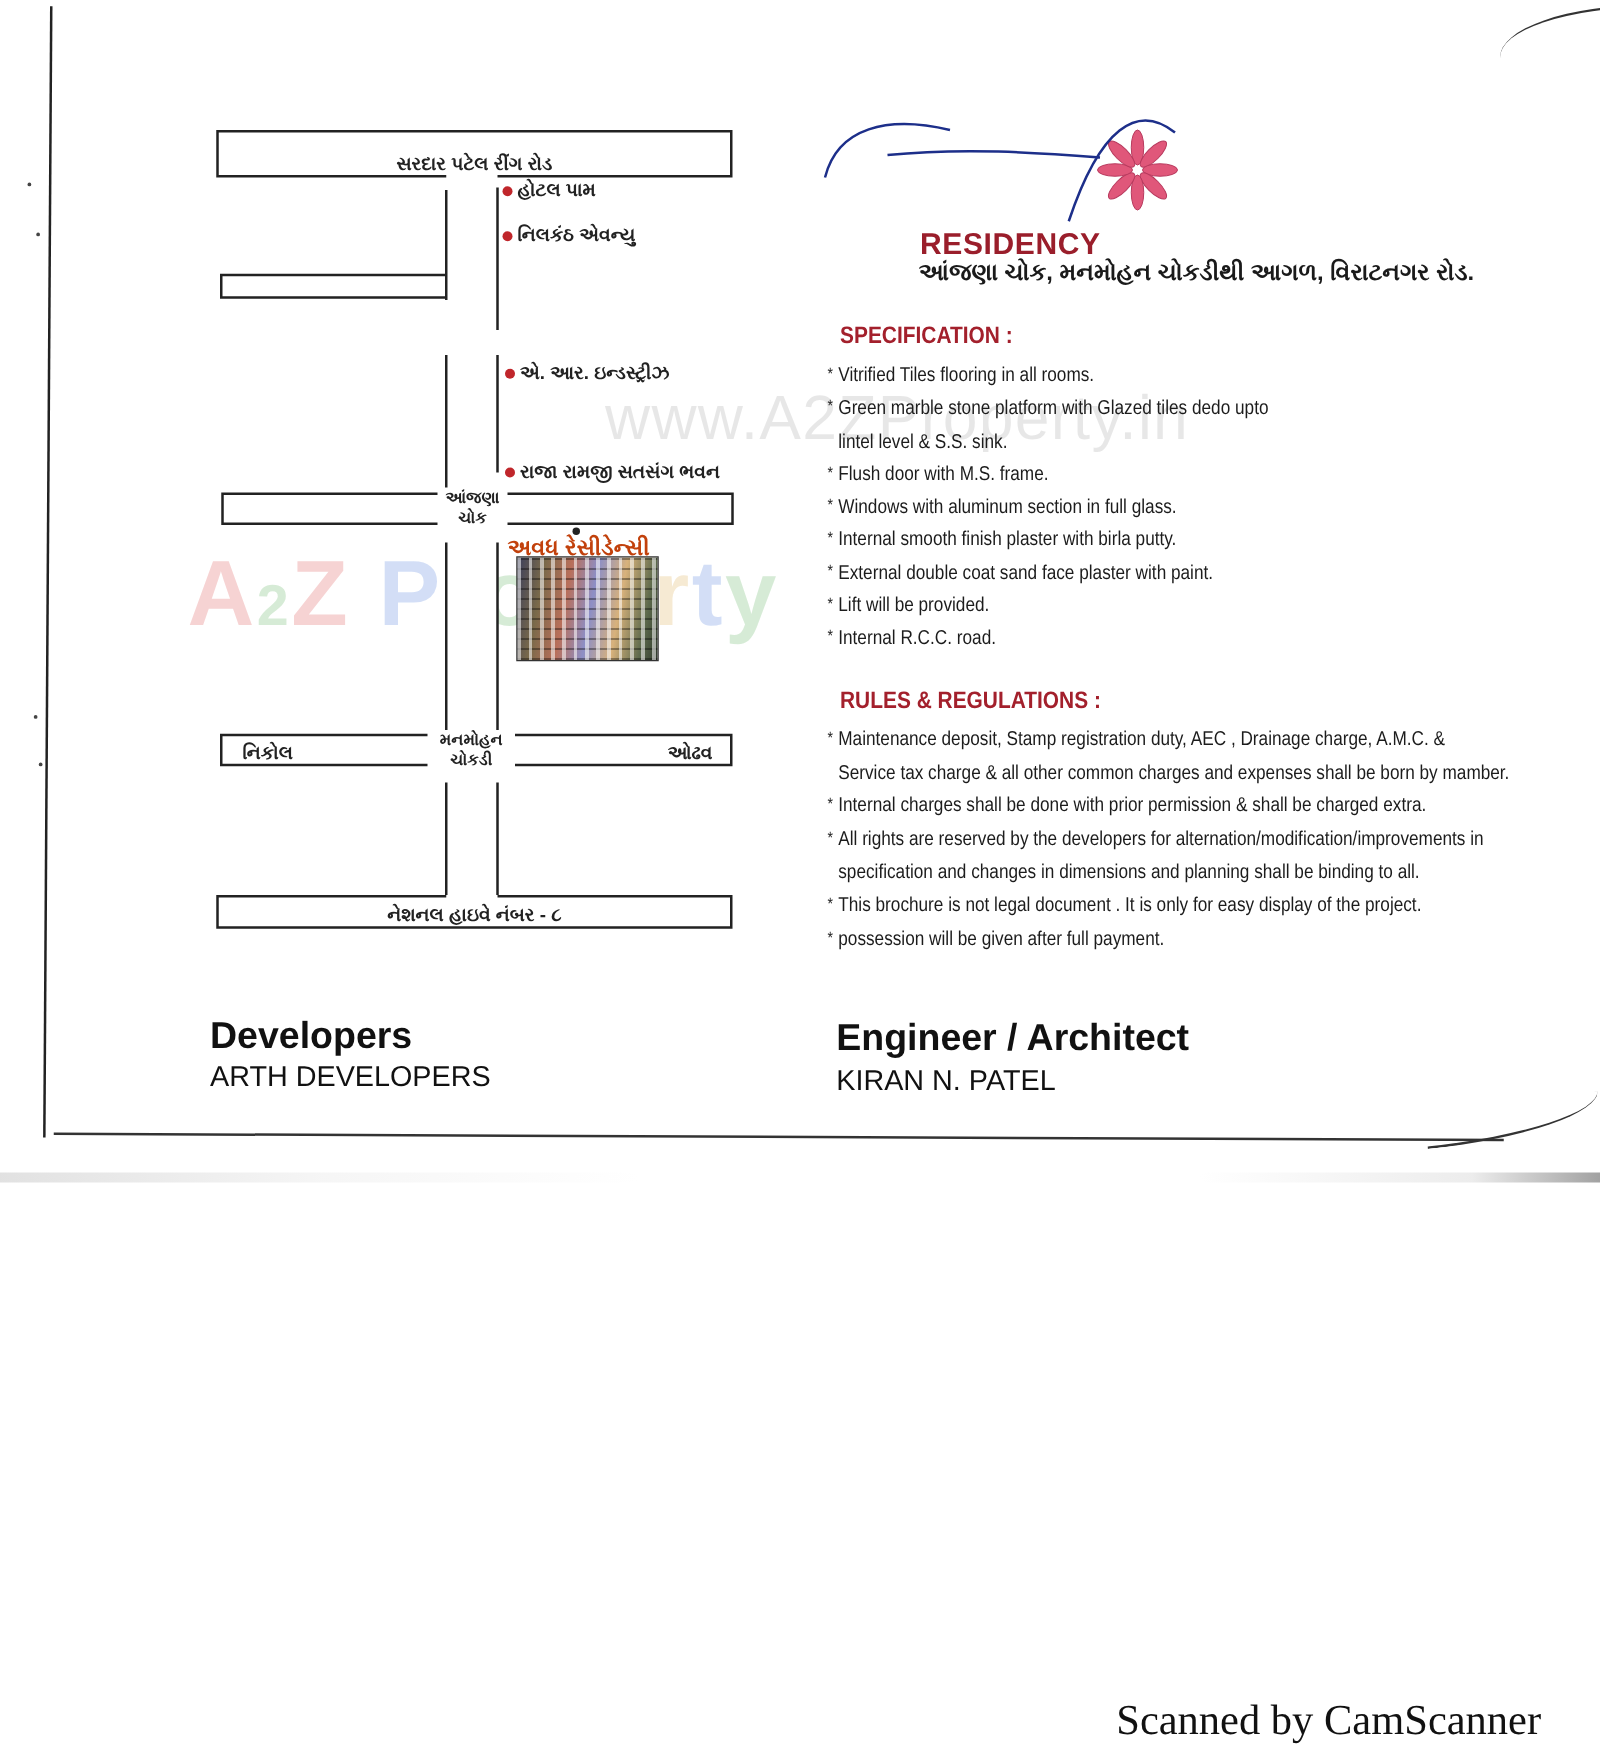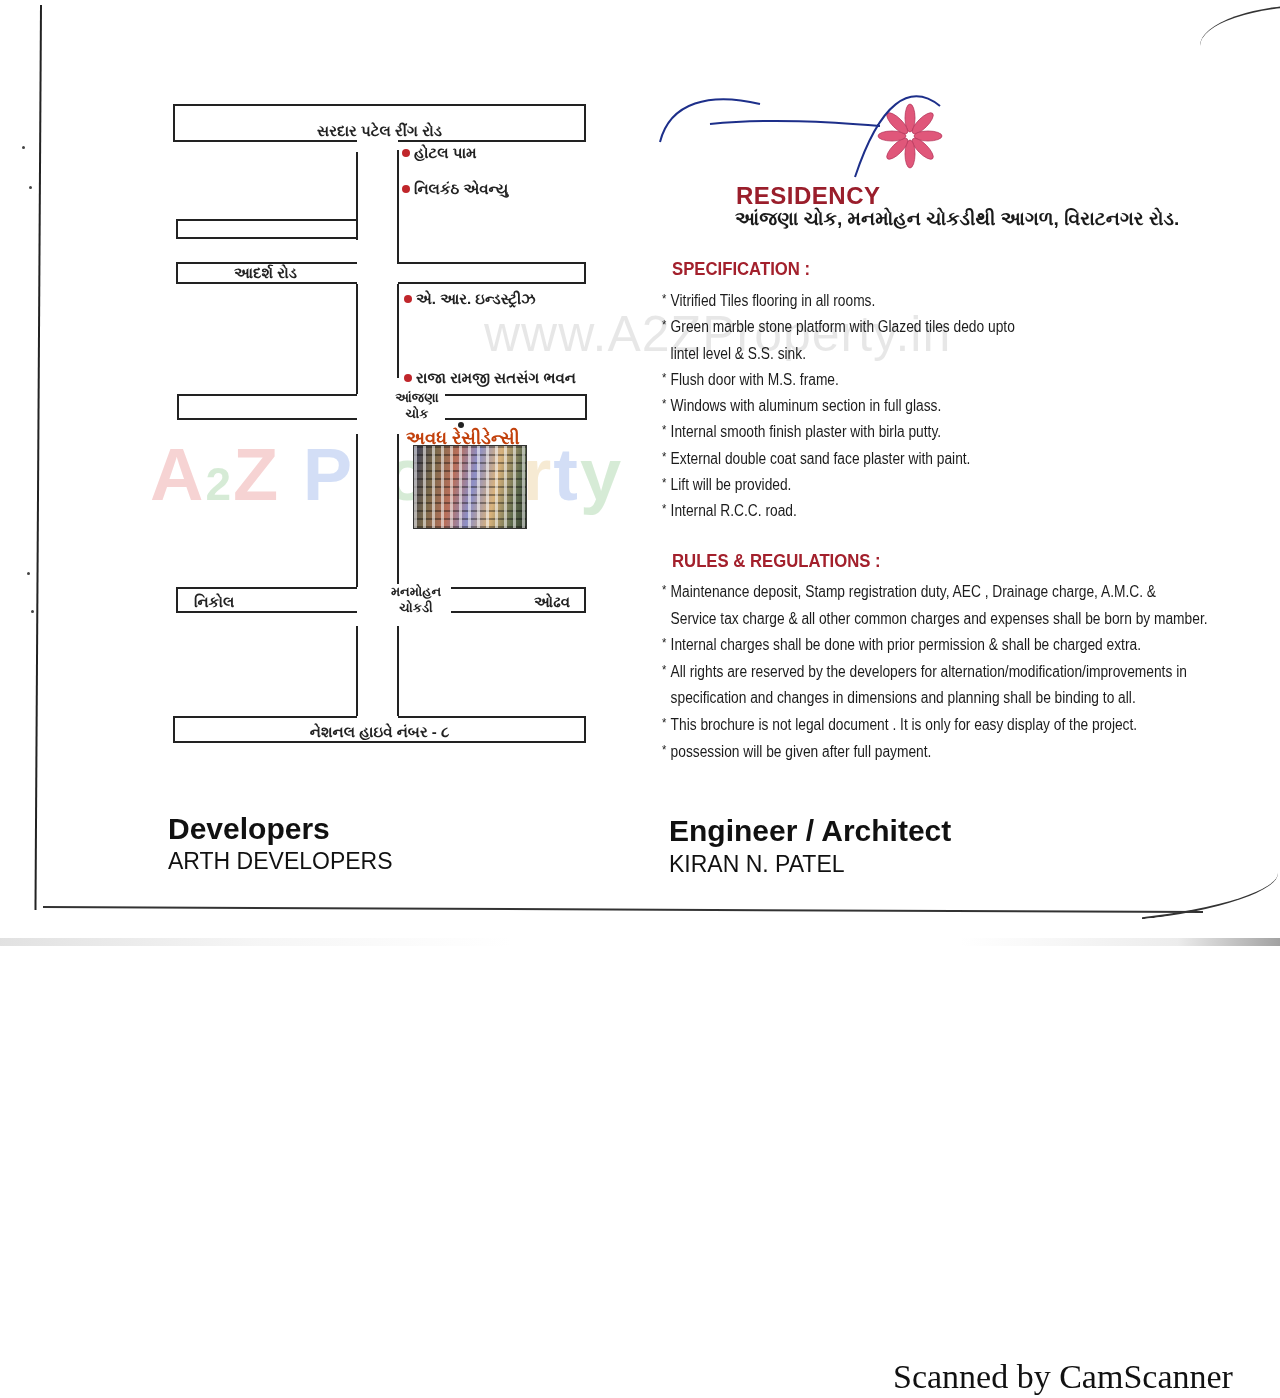--- a/index.html
+++ b/index.html
@@ -47,21 +47,21 @@
     display: flex; align-items: center; white-space: nowrap;
   }
   .place .dot {
     width: 8px; height: 8px; border-radius: 50%; background: #c0262b;
     margin-right: 4px; flex: 0 0 auto;
   }
   .place.highlight { color: #c2410c; font-size: 18px; flex-direction: column; }
   .place.highlight .dot { background: #222; width: 6px; height: 6px; }
   .junction-label {
     position: absolute; font-size: 13px; font-weight: bold; text-align: center; line-height: 16px;
-    background: #fff; color: #222; margin-left: 39px;
+    background: #fff; color: #222;
   }
   .building-photo {
     position: absolute; left: 243px; top: 345px; width: 112px; height: 82px;
     border: 1px solid #333;
     background:
       repeating-linear-gradient(90deg, rgba(255,255,255,0.55) 0 3px, transparent 3px 9px),
       repeating-linear-gradient(0deg, rgba(0,0,0,0.35) 0 2px, transparent 2px 8px),
       linear-gradient(100deg, #3b3f5c 0%, #7a6a4a 18%, #b96f5a 35%, #8d8fc6 52%, #d8b27c 70%, #5d6a4c 88%, #2f3a2c 100%);
   }
 
@@ -139,23 +139,20 @@
   <div class="wm-brand">
     <span>A</span><span>2</span><span>Z</span><span> </span><span>P</span><span>r</span><span>o</span><span style="color:#d83a3a">p</span><span style="color:#4aa84a">e</span><span style="color:#d8a23b">r</span><span style="color:#3b6fd8">t</span><span style="color:#4aa84a">y</span>
   </div>
 
   <div class="map">
 
     <div class="road" style="left:3px;top:4px;width:413px;height:38px;">
       <span>સરદાર પટેલ રીંગ રોડ</span>
     </div>
     <div class="road" style="left:6px;top:119px;width:182px;height:20px;"></div>
-    <div class="road" style="left:6px;top:162px;width:410px;height:22px;justify-content:flex-start;padding-left:56px;">
-      <span>આદર્શ રોડ</span>
-    </div>
     <div class="road" style="left:7px;top:294px;width:410px;height:26px;"></div>
     <div class="road" style="left:6px;top:487px;width:410px;height:26px;justify-content:space-between;padding:0 14px 0 16px;">
       <span>નિકોલ</span>
       <span>ઓઢવ</span>
     </div>
     <div class="road" style="left:3px;top:616px;width:413px;height:27px;">
       <span>નેશનલ હાઇવે નંબર - ૮</span>
     </div>
 
     <div style="position:absolute;left:187px;top:40px;width:41px;height:580px;background:#fff;"></div>

